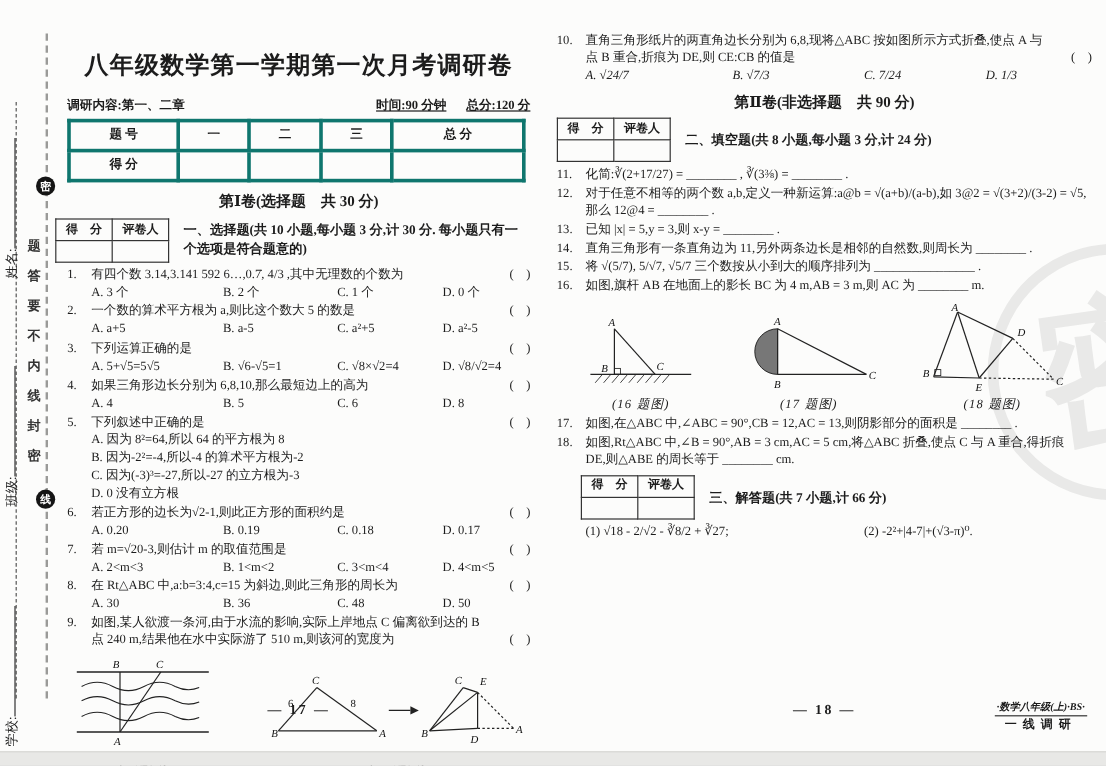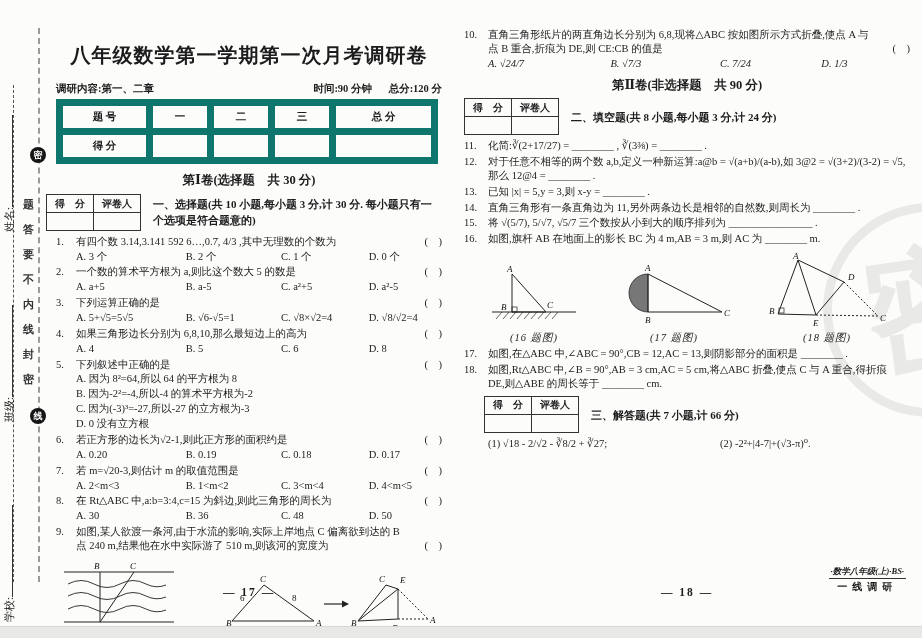--- a/index.html
+++ b/index.html
@@ -18,24 +18,24 @@
   .seal-badge{position:absolute;left:30px;width:16px;height:16px;border-radius:50%;background:#151515;
               color:#fff;font-size:9px;line-height:16px;text-align:center;font-weight:bold;}
 
   
   .page{position:absolute;font-size:10.5px;line-height:1.32;}
   .page-left{left:56px;top:34px;width:386px;height:578px;}
   .page-right{left:464px;top:26px;width:446px;height:586px;}
 
   .title{text-align:center;font-size:20px;font-weight:bold;letter-spacing:1px;margin:8px 0 14px;}
   .meta{display:flex;justify-content:space-between;font-weight:bold;font-size:10.5px;margin-bottom:3px;text-align:right;}
-  .meta .right span{margin-left:14px;}
+  .meta .right span{margin-left:14px;text-decoration:underline;}
 
   table.score{width:99%;border-collapse:collapse;text-align:center;font-size:10.5px;margin-bottom:8px;}
-  table.score td{border:7px solid #0f766e;height:20px;font-weight:bold;}
+  table.score td{border:3px solid #0f766e;height:20px;font-weight:bold;}
   table.score td.c0{width:24%;}
 
   .section-title{text-align:center;font-weight:bold;font-size:12.5px;margin:6px 0 5px;}
 
   .part-row{display:flex;gap:12px;margin:2px 0 4px;}
   table.gradebox{border-collapse:collapse;font-size:10px;flex:none;align-self:flex-start;}
   table.gradebox td{border:1px solid #333;text-align:center;font-weight:bold;width:42px;height:15px;padding:1px 2px;}
   table.gradebox tr.empty td{height:15px;}
   .part-heading{font-weight:bold;font-size:11px;padding-top:3px;line-height:1.45;}
 
@@ -56,21 +56,21 @@
   .fig .cap{font-size:10.5px;margin-top:3px;letter-spacing:1px;font-style:italic;}
   svg text{font-size:9px;font-style:italic;font-family:"Liberation Serif",serif;fill:#111;}
   svg .num{font-style:normal;}
 
   .calc-row{display:flex;padding-left:24px;margin-top:2px;}
   .calc-row .item1{width:55%;}
   .calc-row .item2{width:45%;}
 
   .pageno{position:absolute;bottom:12px;left:0;right:0;text-align:center;font-weight:bold;
           font-size:11.5px;letter-spacing:2px;}
-  .brand{position:absolute;bottom:19px;right:4px;text-align:center;font-size:8.5px;font-weight:bold;}
+  .brand{position:absolute;bottom:1px;right:4px;text-align:center;font-size:8.5px;font-weight:bold;}
   .brand .b1{display:block;border-bottom:1.5px solid #333;padding:0 2px 1px;font-style:italic;}
   .brand .b2{display:block;letter-spacing:5px;font-size:10px;padding-top:1px;}
 
   .watermark{position:absolute;left:823px;top:203px;width:196px;height:196px;border:9px solid rgba(40,40,40,0.085);
              border-radius:50%;display:flex;align-items:center;justify-content:center;transform:rotate(10deg);}
   .watermark span{font-size:130px;font-weight:bold;color:rgba(40,40,40,0.085);transform:rotate(-18deg);line-height:1;}
 </style>
 </head>
 <body>
 

